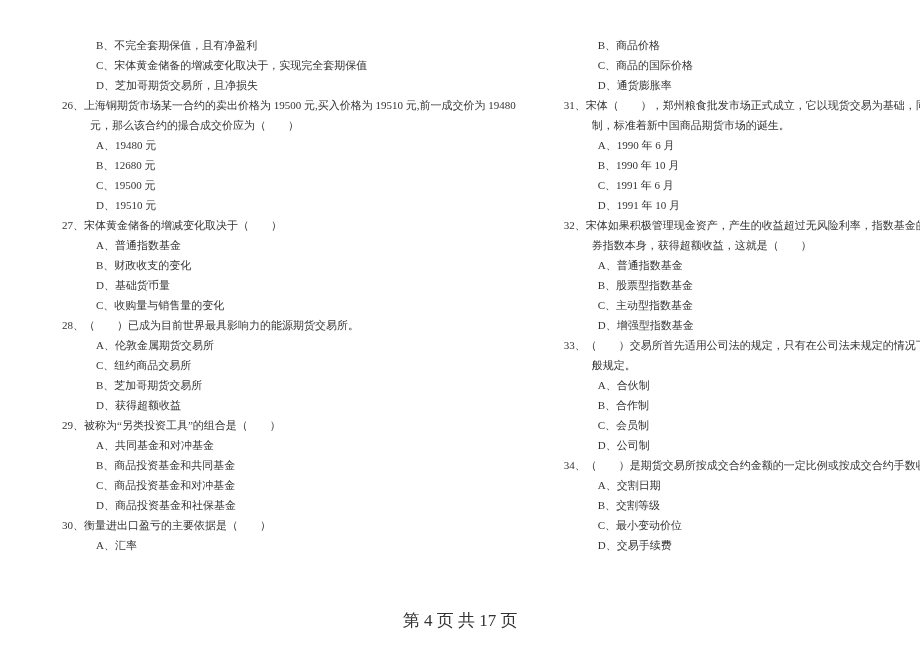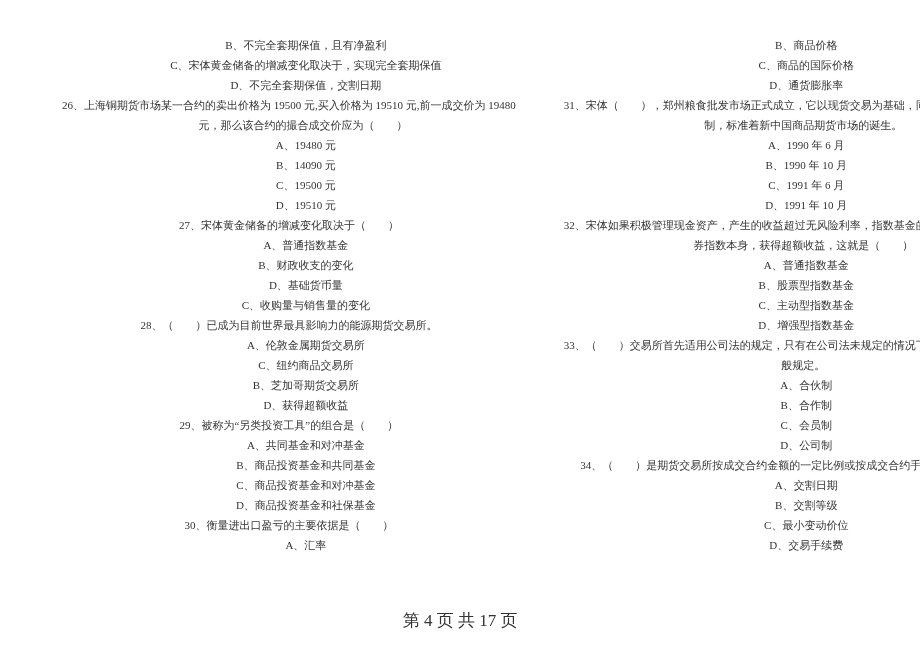--- a/index.html
+++ b/index.html
@@ -1,19 +1,18 @@
 <!DOCTYPE html>
 <html><head>
   <meta charset="utf-8">
   <style>
     * {
       margin: 0;
       padding: 0;
       box-sizing: border-box;
-      text-align: center;
     }
     body {
       width: 920px;
       height: 650px;
       background: #ffffff;
       font-family: "SimSun", "宋体", serif;
       font-size: 11px;
       color: #333;
       position: relative;
       padding: 35px 0 0 0;
@@ -58,25 +57,25 @@
       color: #333;
     }
   </style>
 </head>
 <body>
 
 <div class="content-wrapper">
   <div class="column column-left" id="left-col">
       <div class="line option">B、不完全套期保值，且有净盈利</div>
       <div class="line option">C、宋体黄金储备的增减变化取决于，实现完全套期保值</div>
-      <div class="line option">D、不完全套期保值，交割日期</div>
+      <div class="line option">D、芝加哥期货交易所，且净损失</div>
       <div class="line question">26、上海铜期货市场某一合约的卖出价格为 19500 元,买入价格为 19510 元,前一成交价为 19480</div>
       <div class="line q-cont">元，那么该合约的撮合成交价应为（　　）</div>
       <div class="line option">A、19480 元</div>
-      <div class="line option">B、14090 元</div>
+      <div class="line option">B、12680 元</div>
       <div class="line option">C、19500 元</div>
       <div class="line option">D、19510 元</div>
       <div class="line question">27、宋体黄金储备的增减变化取决于（　　）</div>
       <div class="line option">A、普通指数基金</div>
       <div class="line option">B、财政收支的变化</div>
       <div class="line option">D、基础货币量</div>
       <div class="line option">C、收购量与销售量的变化</div>
       <div class="line question">28、（　　）已成为目前世界最具影响力的能源期货交易所。</div>
       <div class="line option">A、伦敦金属期货交易所</div>
       <div class="line option">C、纽约商品交易所</div>

